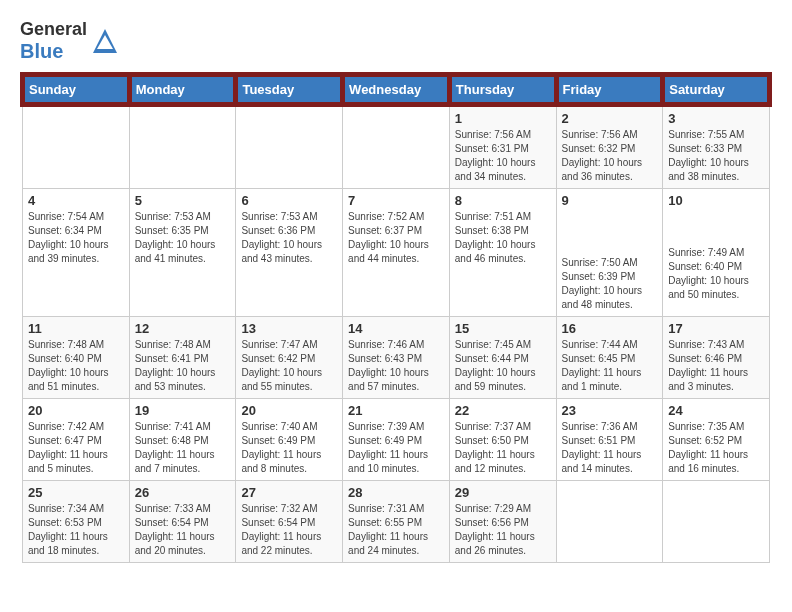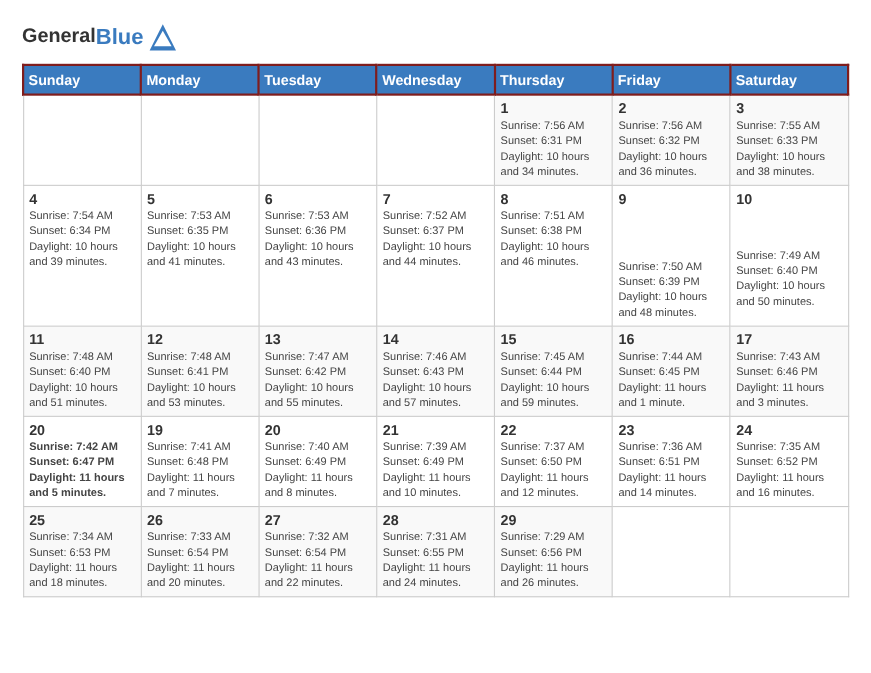--- a/index.html
+++ b/index.html
@@ -15,21 +15,21 @@
       justify-content: space-between;
       align-items: flex-start;
       margin-bottom: 10px;
     }
     .logo {
       display: flex;
       align-items: center;
     }
     .logo-text {
       display: flex;
-      flex-direction: row;
+      flex-direction: column;
       line-height: 1.1;
     }
     .logo-general {
       font-size: 18px;
       font-weight: bold;
       color: #333;
     }
     .logo-blue {
       font-size: 20px;
       font-weight: bold;
@@ -58,21 +58,21 @@
       border-collapse: collapse;
       table-layout: fixed;
     }
     thead tr th {
       background-color: #3a7bbf;
       color: #fff;
       font-size: 13px;
       font-weight: bold;
       padding: 5px 4px;
       text-align: left;
-      border: 2px solid #7f1d1d;
+      border: 5px solid #7f1d1d;
     }
     tbody tr td {
       border: 1px solid #ccc;
       vertical-align: top;
       padding: 4px 5px;
       font-size: 10.5px;
       color: #333;
       height: 82px;
       background: #fff;
     }
@@ -249,21 +249,21 @@
           <span class="day-num">17</span>
           <div class="day-info" style="white-space: pre-line;">Sunrise: 7:43 AM
 Sunset: 6:46 PM
 Daylight: 11 hours
 and 3 minutes.</div>
         </td>
       </tr>
       <tr>
         <td>
           <span class="day-num">20</span>
-          <div class="day-info" style="white-space: pre-line; font-weight: bold;">Sunrise: 7:42 AM
+          <div class="day-info" style="white-space: pre-line;">Sunrise: 7:42 AM
 Sunset: 6:47 PM
 Daylight: 11 hours
 and 5 minutes.</div>
         </td>
         <td>
           <span class="day-num">19</span>
           <div class="day-info" style="white-space: pre-line;">Sunrise: 7:41 AM
 Sunset: 6:48 PM
 Daylight: 11 hours
 and 7 minutes.</div>

